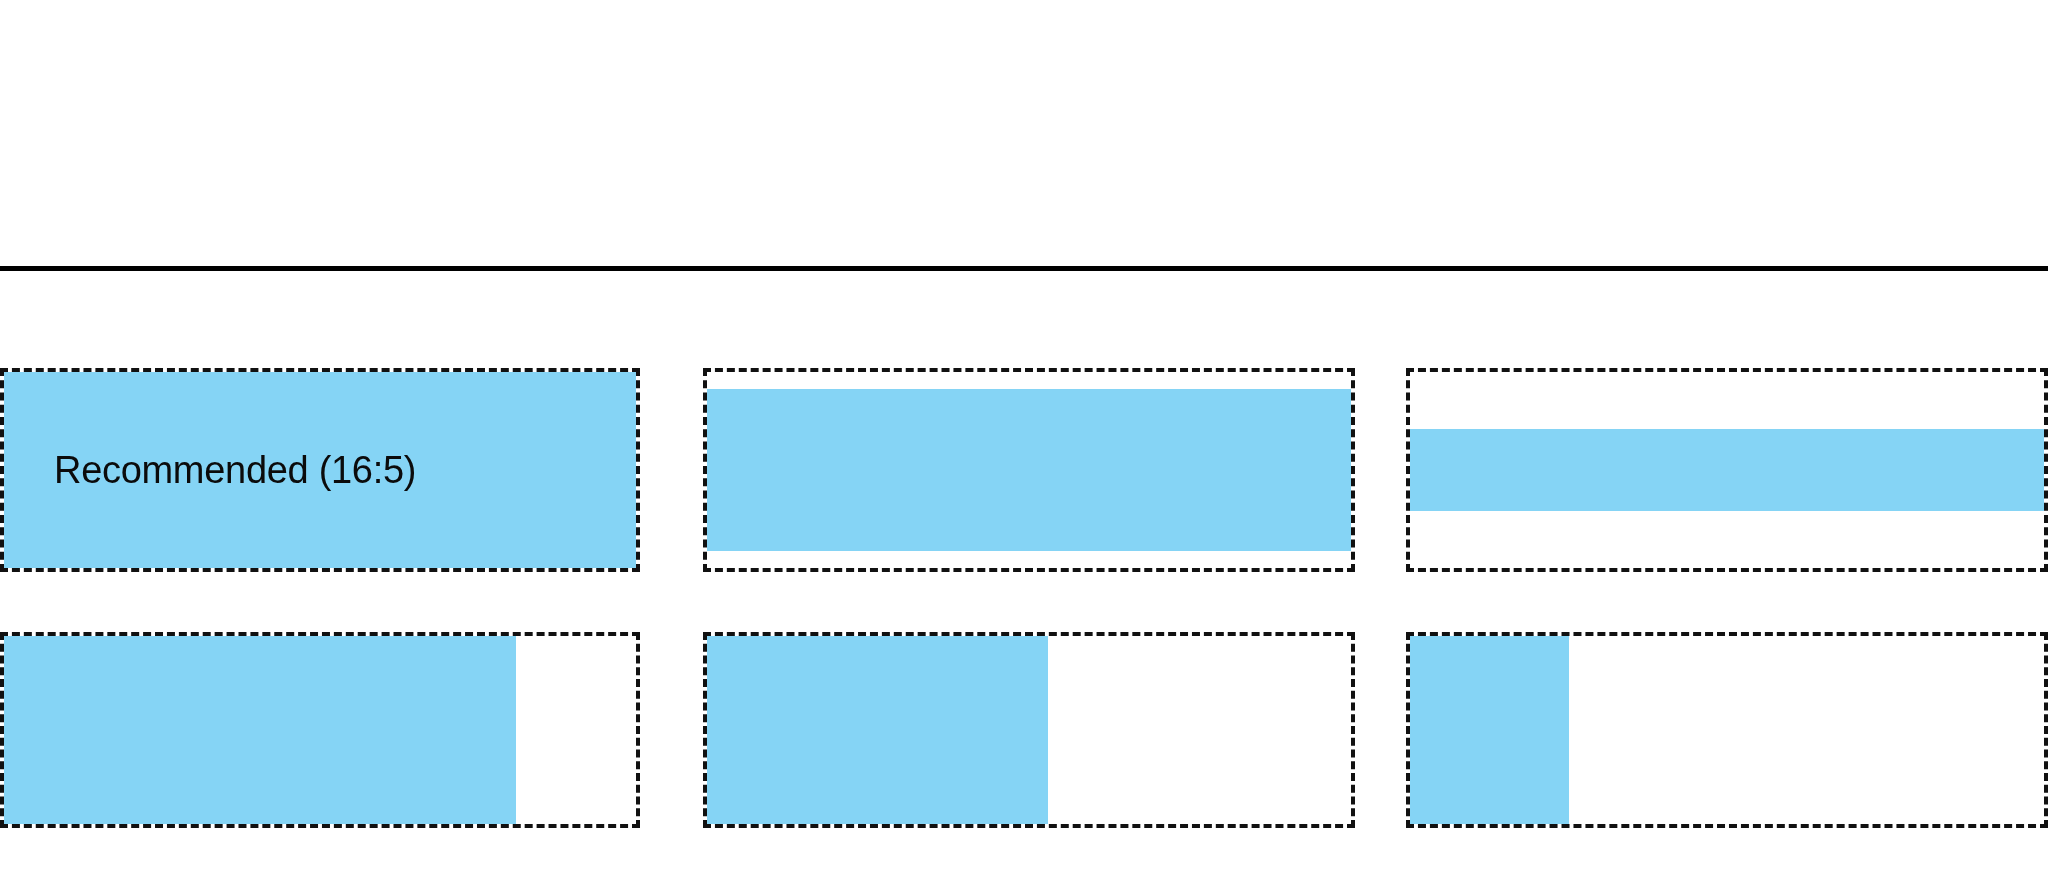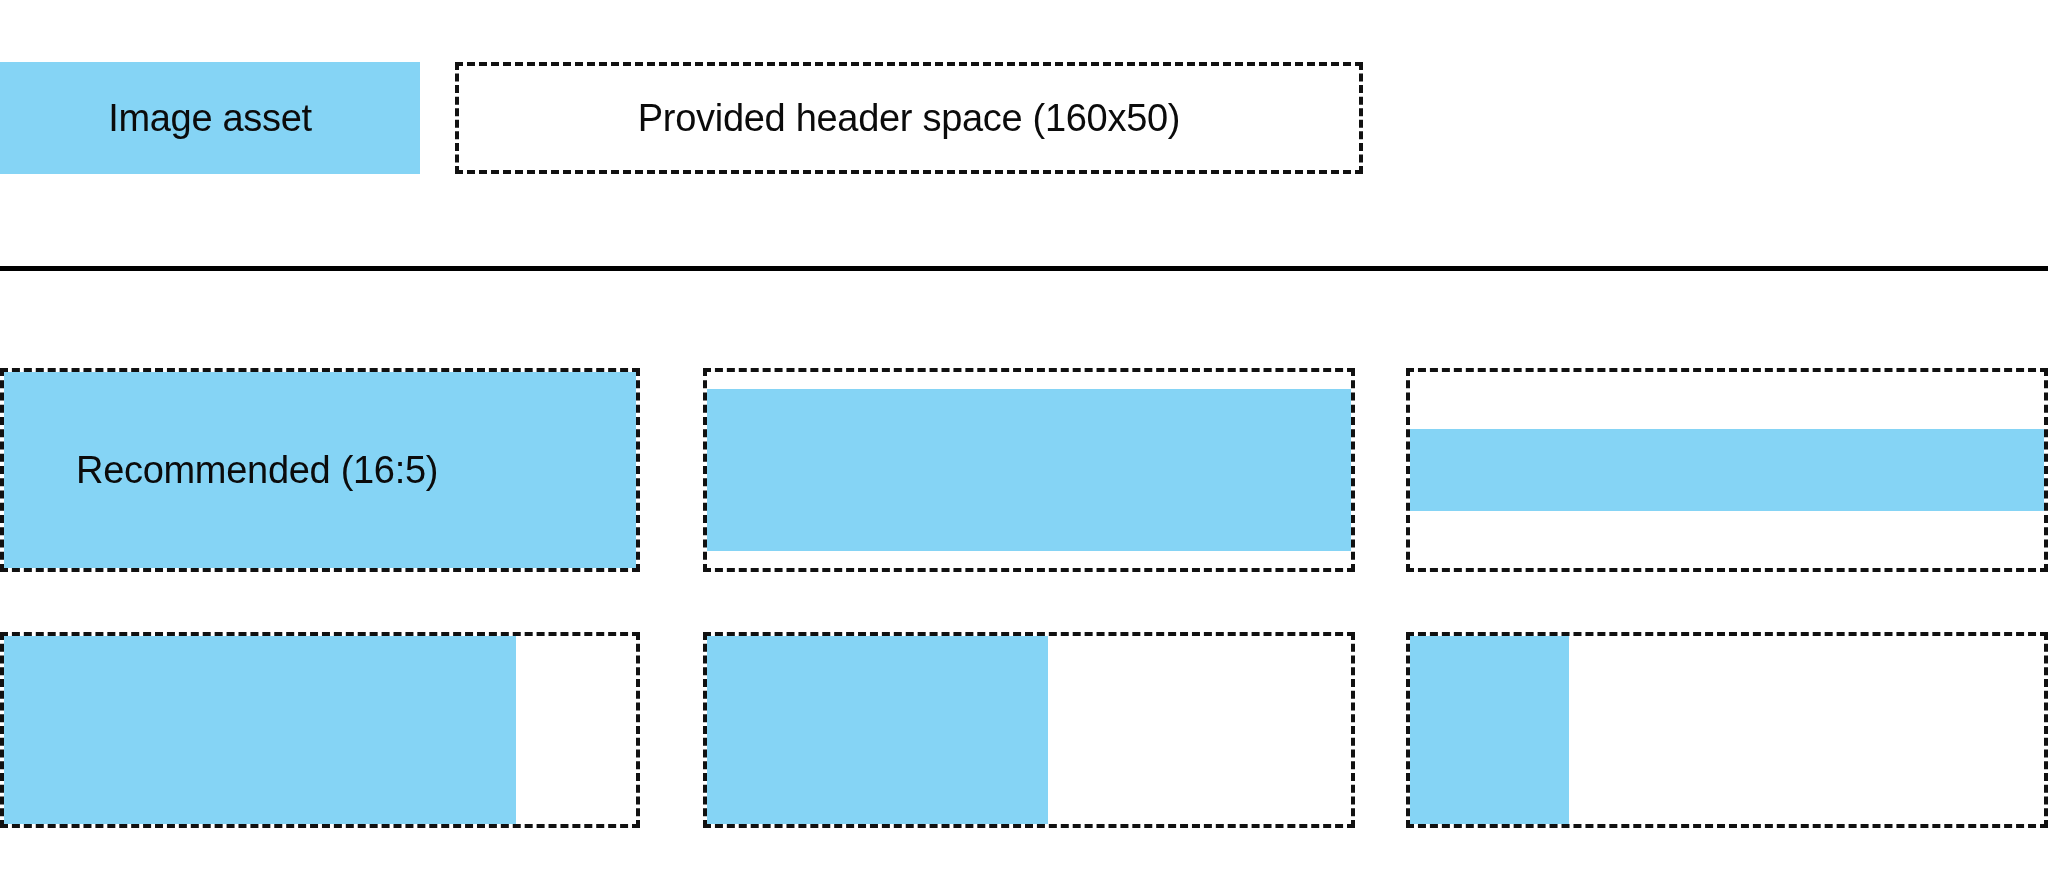--- a/index.html
+++ b/index.html
@@ -135,47 +135,36 @@
 
   .cell-label {
     position: absolute;
     left: 0;
     top: 0;
     width: 100%;
     height: 100%;
     display: flex;
     align-items: center;
     justify-content: flex-start;
-    padding-left: 72px;
+    padding-left: 50px;
     box-sizing: border-box;
     font-size: 38px;
     line-height: 1;
     letter-spacing: -0.3px;
     color: #0b0b0b;
     white-space: nowrap;
     pointer-events: none;
   }
   .cell-label:empty { display: none; }
 </style>
 </head>
 <body>
 
 <div class="canvas">
 
-  <div class="header-row">
-
-    <div class="asset-swatch">
-      <span class="asset-swatch-label">Image asset</span>
-    </div>
-
-    <div class="header-space-box">
-      <span class="header-space-label">Provided header space (160x50)</span>
-    </div>
-
-  </div>
 
   <div class="divider"></div>
 
   <div class="grid">
 
     <div class="grid-row row-0">
 
       <div class="cell col-0">
         <div class="fill h-full v-full"></div>
         <div class="cell-label">Recommended (16:5)</div>

